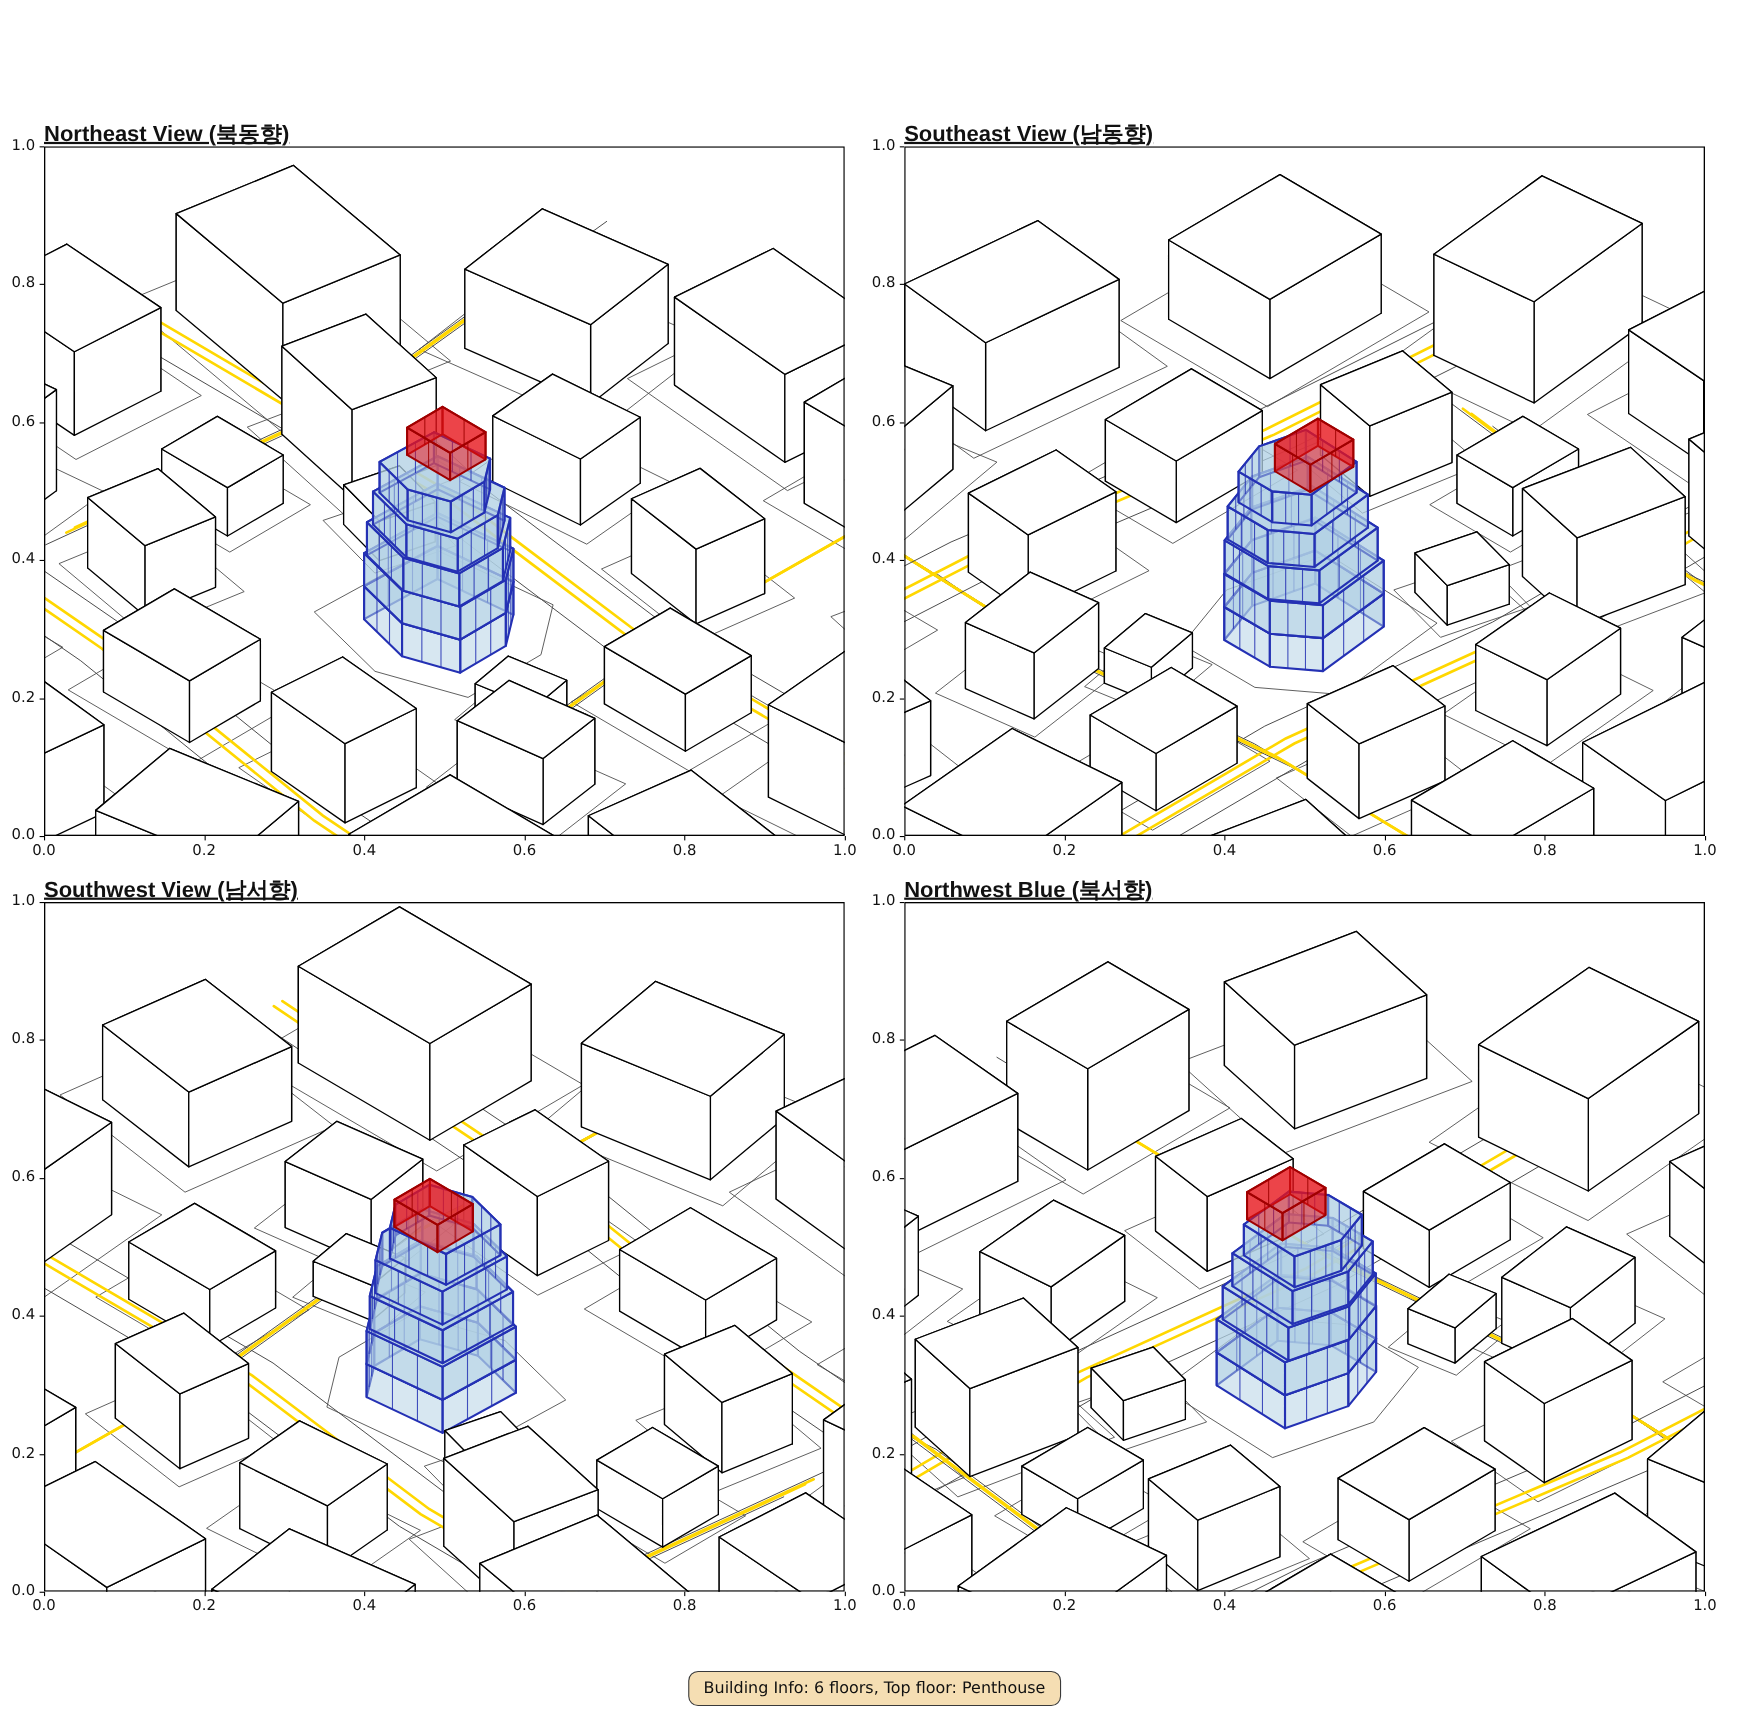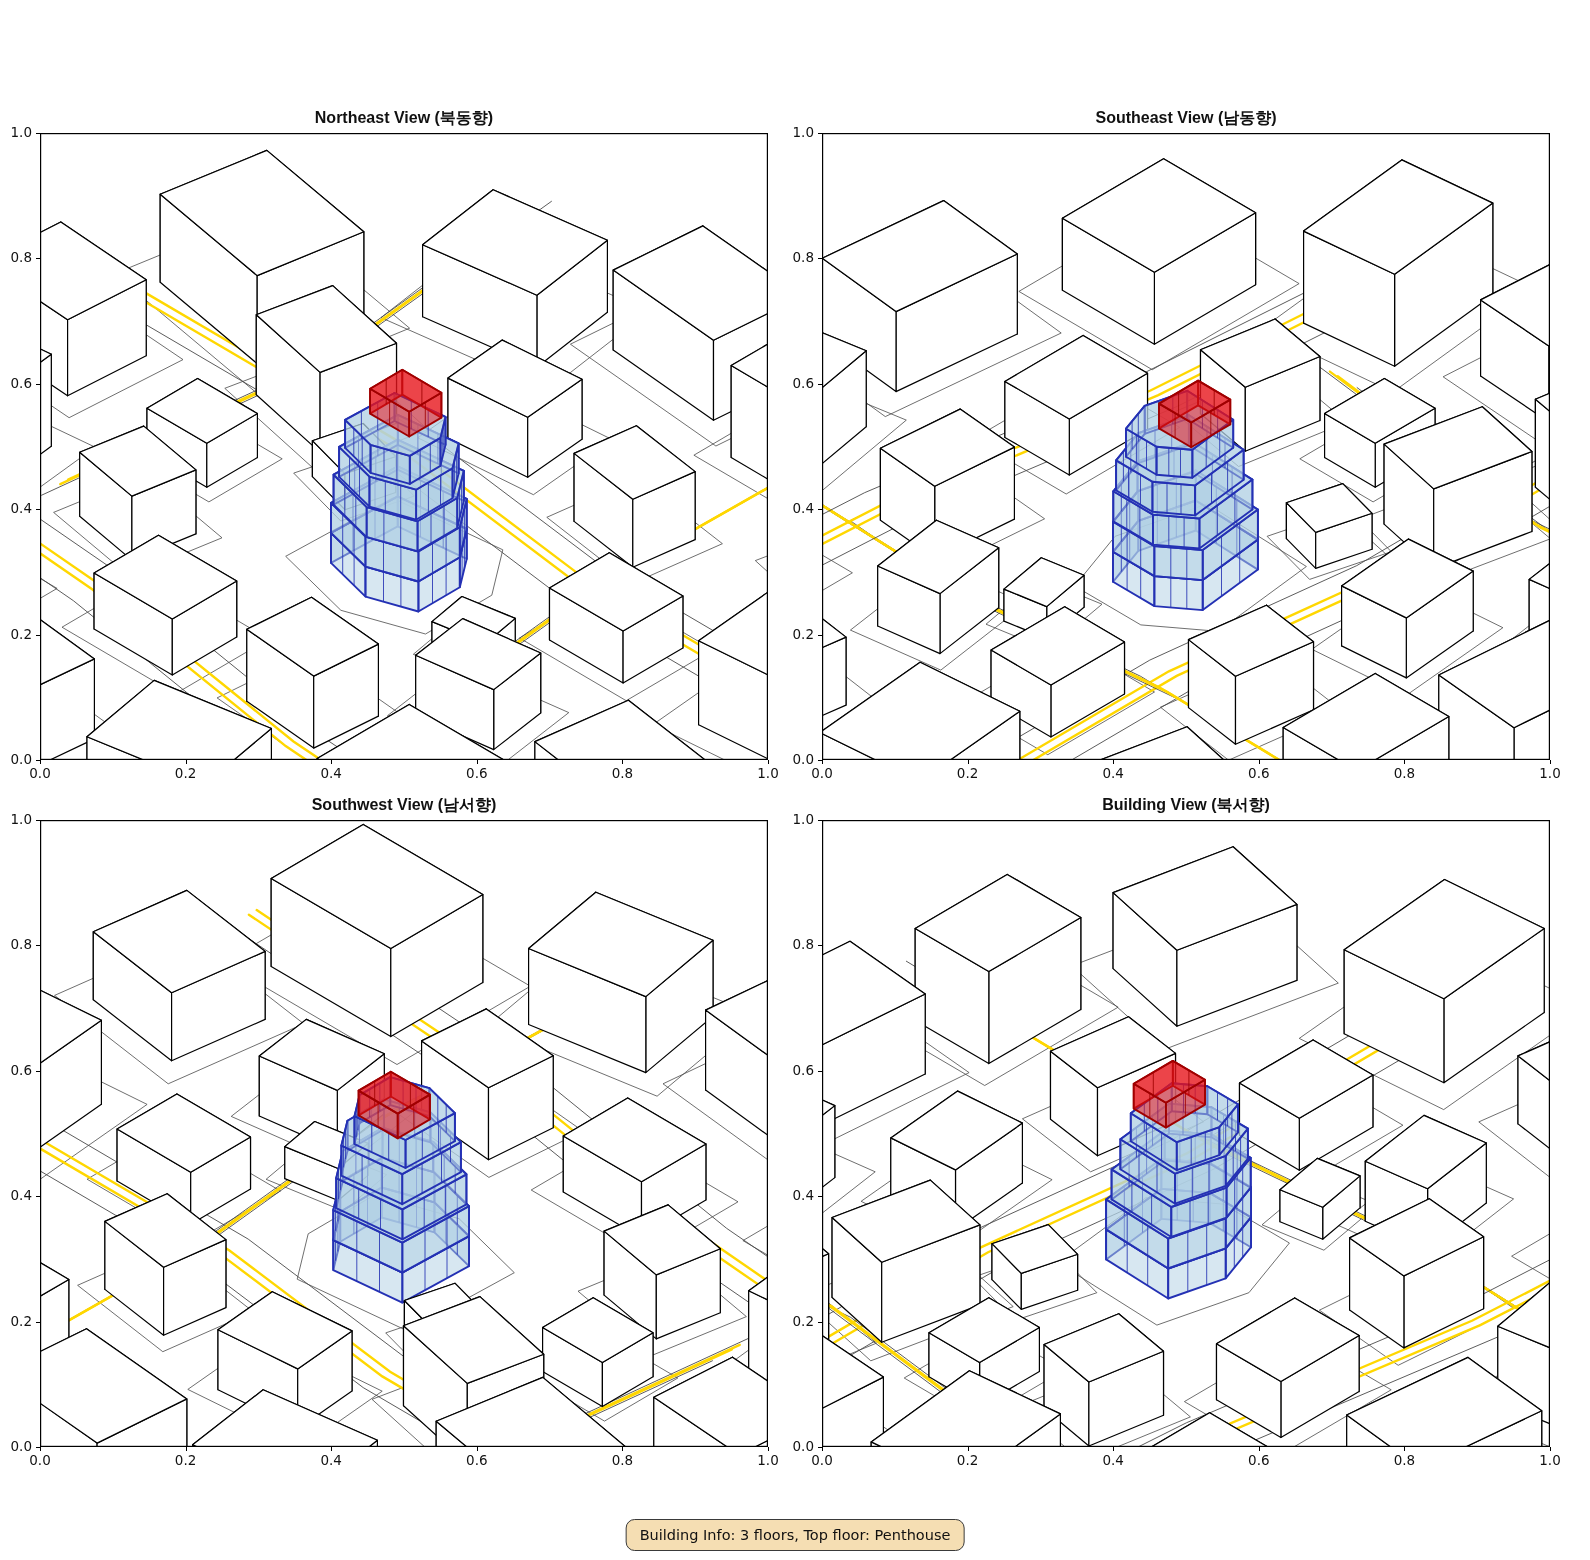--- a/index.html
+++ b/index.html
@@ -1,44 +1,44 @@
 <!DOCTYPE html>
 <html><head>
 <meta charset="utf-8">
 <style>
   html,body{margin:0;padding:0;background:#ffffff;}
   #fig{position:relative;width:1590px;height:1560px;background:#ffffff;overflow:hidden;
        font-family:"DejaVu Sans","Liberation Sans",sans-serif;}
   .suptitle{position:absolute;left:0;top:7px;width:1590px;text-align:center;
             font-family:"Liberation Sans","DejaVu Sans",sans-serif;
             font-weight:700;font-size:21px;color:#111;line-height:27px;}
-  .panel-title{position:absolute;width:728px;text-align:center;
+  .panel-title{position:absolute;width:728px;
                font-family:"Liberation Sans","DejaVu Sans",sans-serif;
-               font-weight:700;font-size:16px;color:#111;}
+               font-weight:700;font-size:20px;color:#111;text-decoration:underline;}
   .axes-svg{position:absolute;background:#fff;display:block;}
   .tick-label{position:absolute;font-size:13.5px;color:#111;line-height:15px;}
   .tick-label.x{width:44px;text-align:center;}
   .tick-label.y{width:46px;text-align:right;}
   .tick-mark{position:absolute;background:#000;}
   #badge{position:absolute;left:795px;top:1519px;transform:translateX(-50%);
          font-size:14.5px;color:#111;padding:7px 13px;border-radius:9px;
          white-space:nowrap;}
 </style>
 </head>
 <body>
 
 <div id="fig">
 
   <div class="suptitle">
   </div>
 
   <div class="panel-title" style="left:40px;top:108px">Northeast View (북동향)</div>
   <div class="panel-title" style="left:40px;top:795px">Southwest View (남서향)</div>
   <div class="panel-title" style="left:822px;top:108px">Southeast View (남동향)</div>
-  <div class="panel-title" style="left:822px;top:795px">Building View (북서향)</div>
+  <div class="panel-title" style="left:822px;top:795px">Northwest Blue (북서향)</div>
 
   <svg id="axes-0" class="axes-svg" style="left:40px;top:133px" width="728" height="627" viewBox="0 0 728 627">
       <rect x="0" y="0" width="728" height="627" fill="#fff"></rect>
       <g>
         <path d="M228.9 77.3 L369.6 195.2 L215.1 258.7 L74.4 140.8 Z" fill="none" stroke="#4a4a4a" stroke-width="0.8"></path>
         <path d="M443.2 105.1 L609.0 178.4 L506.8 257.9 L341.0 184.6 Z" fill="none" stroke="#4a4a4a" stroke-width="0.8"></path>
         <path d="M660.5 147.2 L806.0 249.0 L675.9 313.0 L530.4 211.2 Z" fill="none" stroke="#4a4a4a" stroke-width="0.8"></path>
         <path d="M760.7 259.5 L894.1 337.8 L787.3 400.5 L653.9 322.2 Z" fill="none" stroke="#4a4a4a" stroke-width="0.8"></path>
         <path d="M857.7 373.3 L970.7 475.4 L828.3 529.7 L715.3 427.6 Z" fill="none" stroke="#4a4a4a" stroke-width="0.8"></path>
         <path d="M734.1 506.8 L907.5 592.2 L786.3 677.0 L612.9 591.6 Z" fill="none" stroke="#4a4a4a" stroke-width="0.8"></path>
@@ -1127,21 +1127,21 @@
         <path d="M49.2 621.9 L147.4 550.7 L238.4 593.9 L140.2 665.1 Z" fill="#ffffff" fill-opacity="1" stroke="#000000" stroke-width="1.2" stroke-linejoin="round"></path>
         <path d="M387.6 664.8 L479.6 718.8 L479.6 646.8 L387.6 592.8 Z" fill="#ffffff" fill-opacity="1" stroke="#000000" stroke-width="1.2" stroke-linejoin="round"></path>
         <path d="M286.4 724.2 L387.6 664.8 L387.6 592.8 L286.4 652.2 Z" fill="#ffffff" fill-opacity="1" stroke="#000000" stroke-width="1.2" stroke-linejoin="round"></path>
         <path d="M479.6 718.8 L378.4 778.2 L378.4 706.2 L479.6 646.8 Z" fill="#ffffff" fill-opacity="1" stroke="#000000" stroke-width="1.2" stroke-linejoin="round"></path>
         <path d="M378.4 778.2 L286.4 724.2 L286.4 652.2 L378.4 706.2 Z" fill="#ffffff" fill-opacity="1" stroke="#000000" stroke-width="1.2" stroke-linejoin="round"></path>
         <path d="M286.4 652.2 L387.6 592.8 L479.6 646.8 L378.4 706.2 Z" fill="#ffffff" fill-opacity="1" stroke="#000000" stroke-width="1.2" stroke-linejoin="round"></path>
       </g>
       <rect x="0.6" y="0.6" width="726.8" height="625.8" fill="none" stroke="#000" stroke-width="1.2"></rect>
     </svg>
 
-  <div id="badge" style="background: rgb(245, 222, 179); border: 1.5px solid rgb(58, 58, 58);">Building Info: 3 floors, Top floor: Penthouse</div>
+  <div id="badge" style="background: rgb(245, 222, 179); border: 1.5px solid rgb(58, 58, 58);">Building Info: 6 floors, Top floor: Penthouse</div>
 <div class="tick-mark" style="left: 40px; top: 760px; width: 1px; height: 4px;"></div>
     <div class="tick-label x" style="left: 18px; top: 766px;">0.0</div>
     <div class="tick-mark" style="left: 185.6px; top: 760px; width: 1px; height: 4px;"></div>
     <div class="tick-label x" style="left: 163.6px; top: 766px;">0.2</div>
     <div class="tick-mark" style="left: 331.2px; top: 760px; width: 1px; height: 4px;"></div>
     <div class="tick-label x" style="left: 309.2px; top: 766px;">0.4</div>
     <div class="tick-mark" style="left: 476.8px; top: 760px; width: 1px; height: 4px;"></div>
     <div class="tick-label x" style="left: 454.8px; top: 766px;">0.6</div>
     <div class="tick-mark" style="left: 622.4px; top: 760px; width: 1px; height: 4px;"></div>
     <div class="tick-label x" style="left: 600.4px; top: 766px;">0.8</div>

